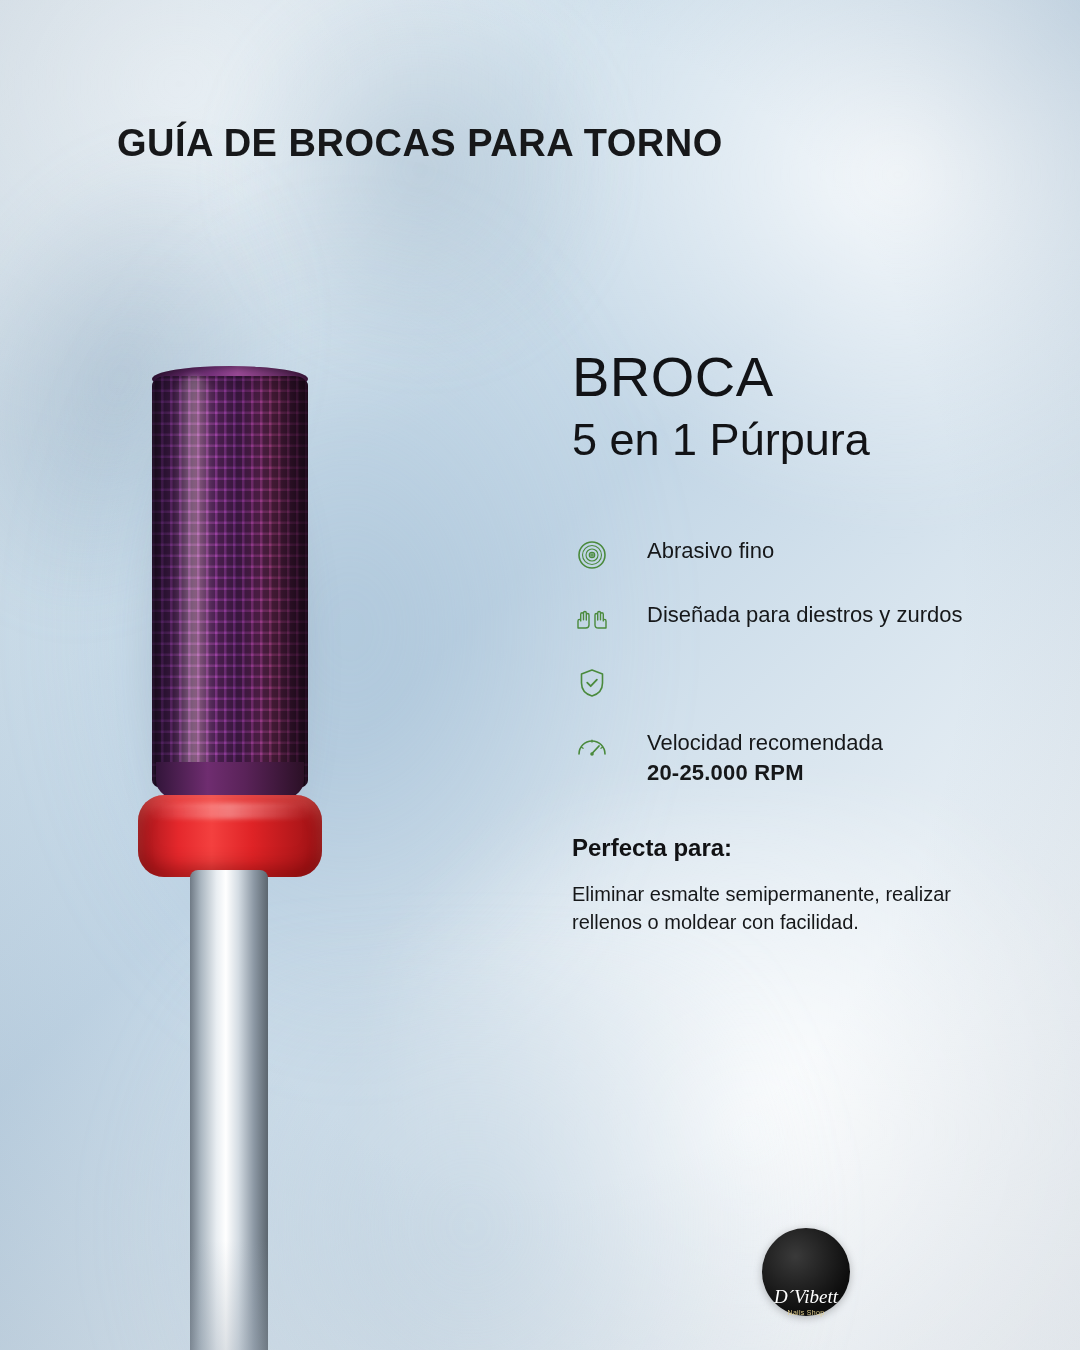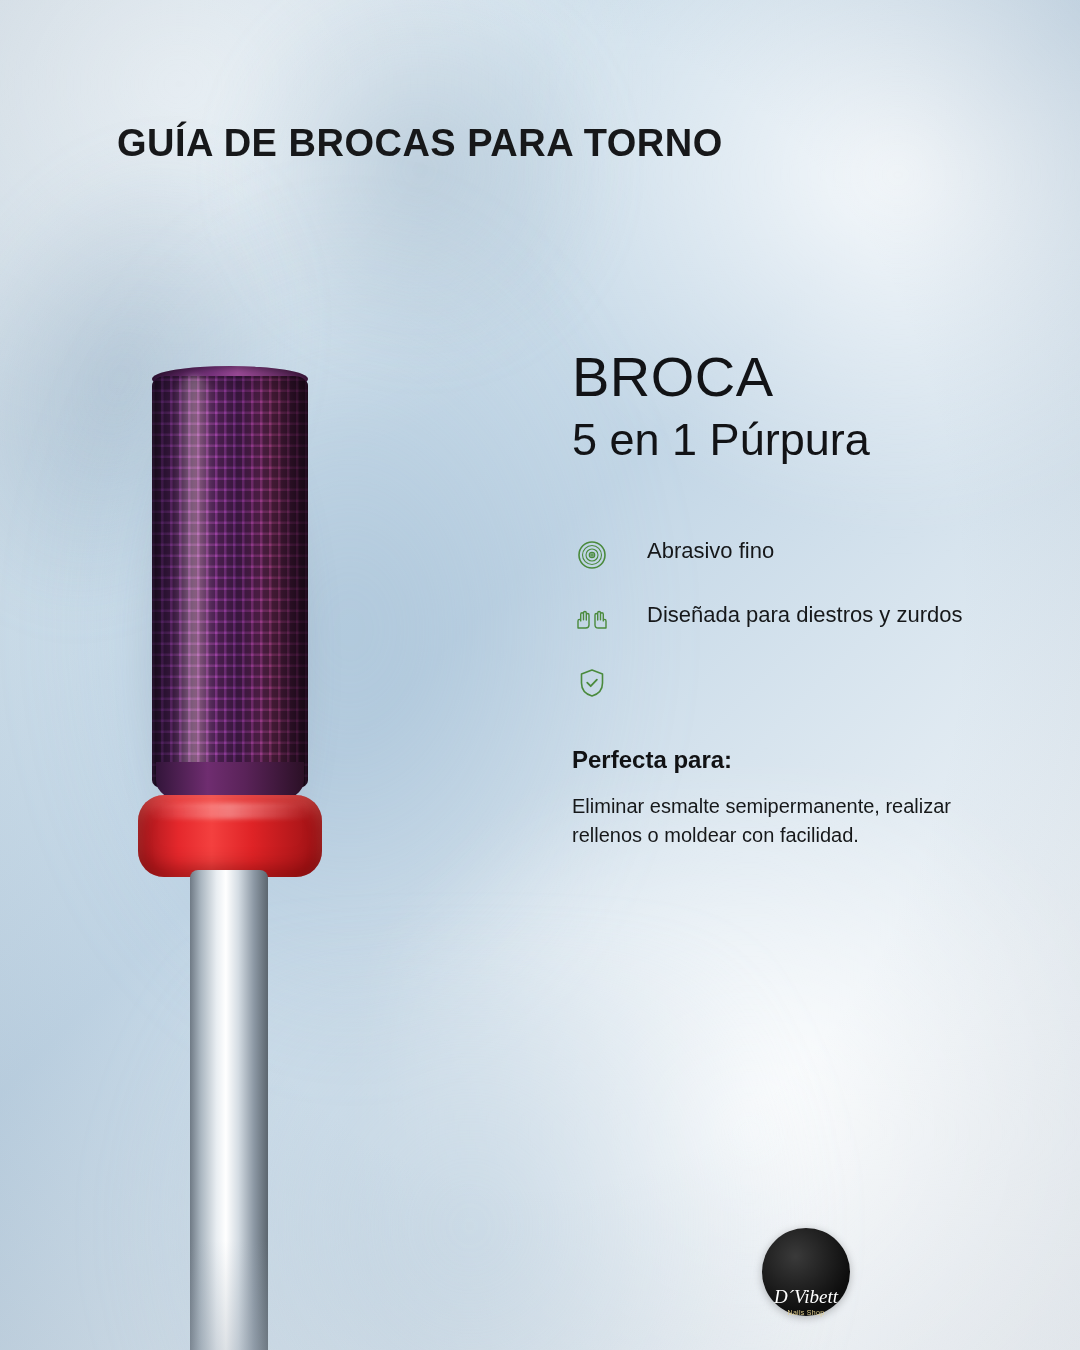--- a/index.html
+++ b/index.html
@@ -368,20 +368,34 @@
 
       <div class="feature">
         <span class="ico">
           <svg width="30" height="32" viewBox="0 0 30 32" fill="none">
             <path d="M15 3l10.5 4v9c0 7-4.6 11.3-10.5 13C9.1 27.3 4.5 23 4.5 16V7L15 3z" stroke="#4a8a3c" stroke-width="1.6" stroke-linejoin="round"></path>
             <path d="M10.2 15.6l3.5 3.6 6.2-6.6" stroke="#4a8a3c" stroke-width="1.8" stroke-linecap="round" stroke-linejoin="round"></path>
           </svg>
         </span>
       </div>
 
+      <div class="feature">
+        <span class="ico">
+          <svg width="34" height="28" viewBox="0 0 34 28" fill="none">
+            <path d="M4 21a13 13 0 0 1 26 0" stroke="#4a8a3c" stroke-width="1.6" stroke-linecap="round"></path>
+            <path d="M17 20.5l7-7.5" stroke="#4a8a3c" stroke-width="1.8" stroke-linecap="round"></path>
+            <circle cx="17" cy="21" r="1.8" fill="#4a8a3c"></circle>
+            <path d="M6.5 14.2l1.6 1M27.5 14.2l-1.6 1M17 7.2v1.9" stroke="#4a8a3c" stroke-width="1.3" stroke-linecap="round"></path>
+          </svg>
+        </span>
+        <span class="txt">
+          <span>Velocidad recomendada</span><br>
+          <strong>20-25.000 RPM</strong>
+        </span>
+      </div>
 
     </div>
 
     <div class="perfect-block">
       <div class="perfect-title">Perfecta para:</div>
       <div class="perfect-body">Eliminar esmalte semipermanente, realizar rellenos o moldear con facilidad.</div>
     </div>
   </div>
 
   <div class="logo">

